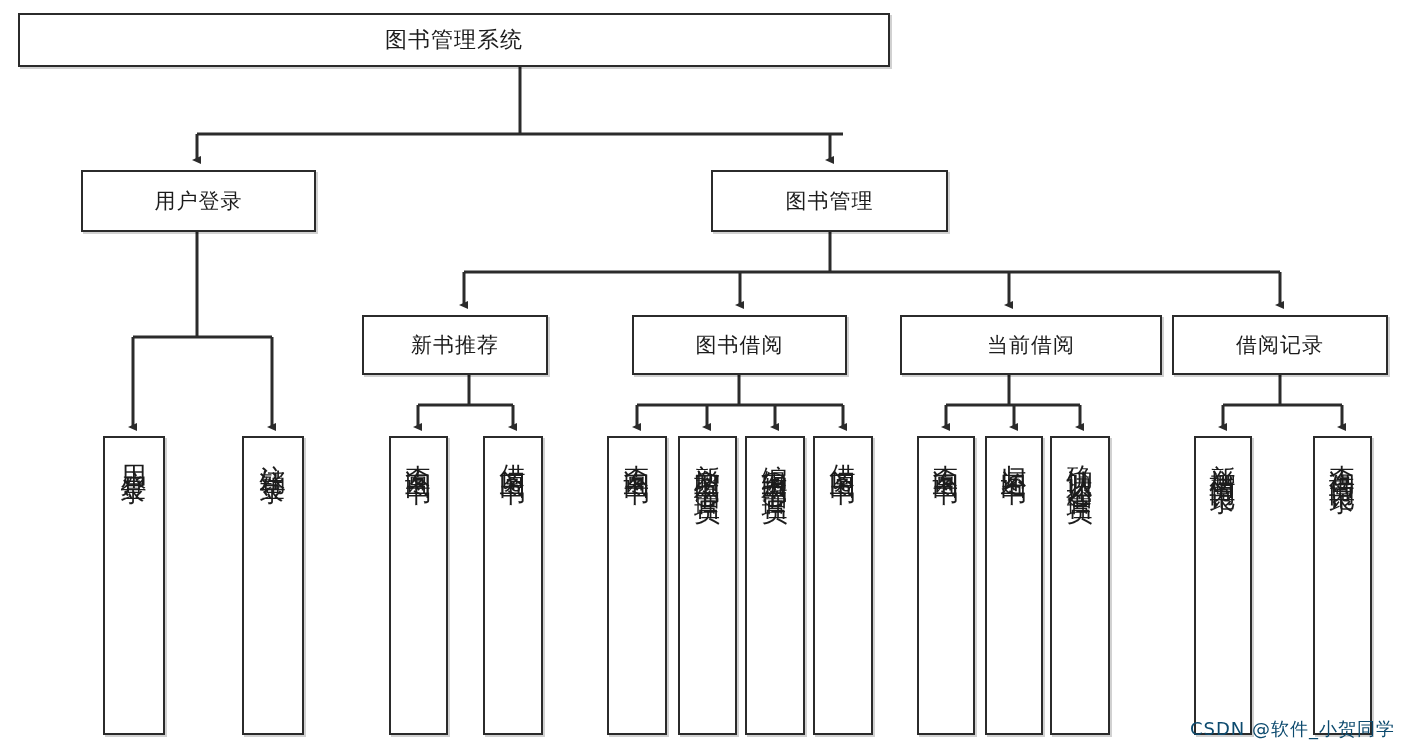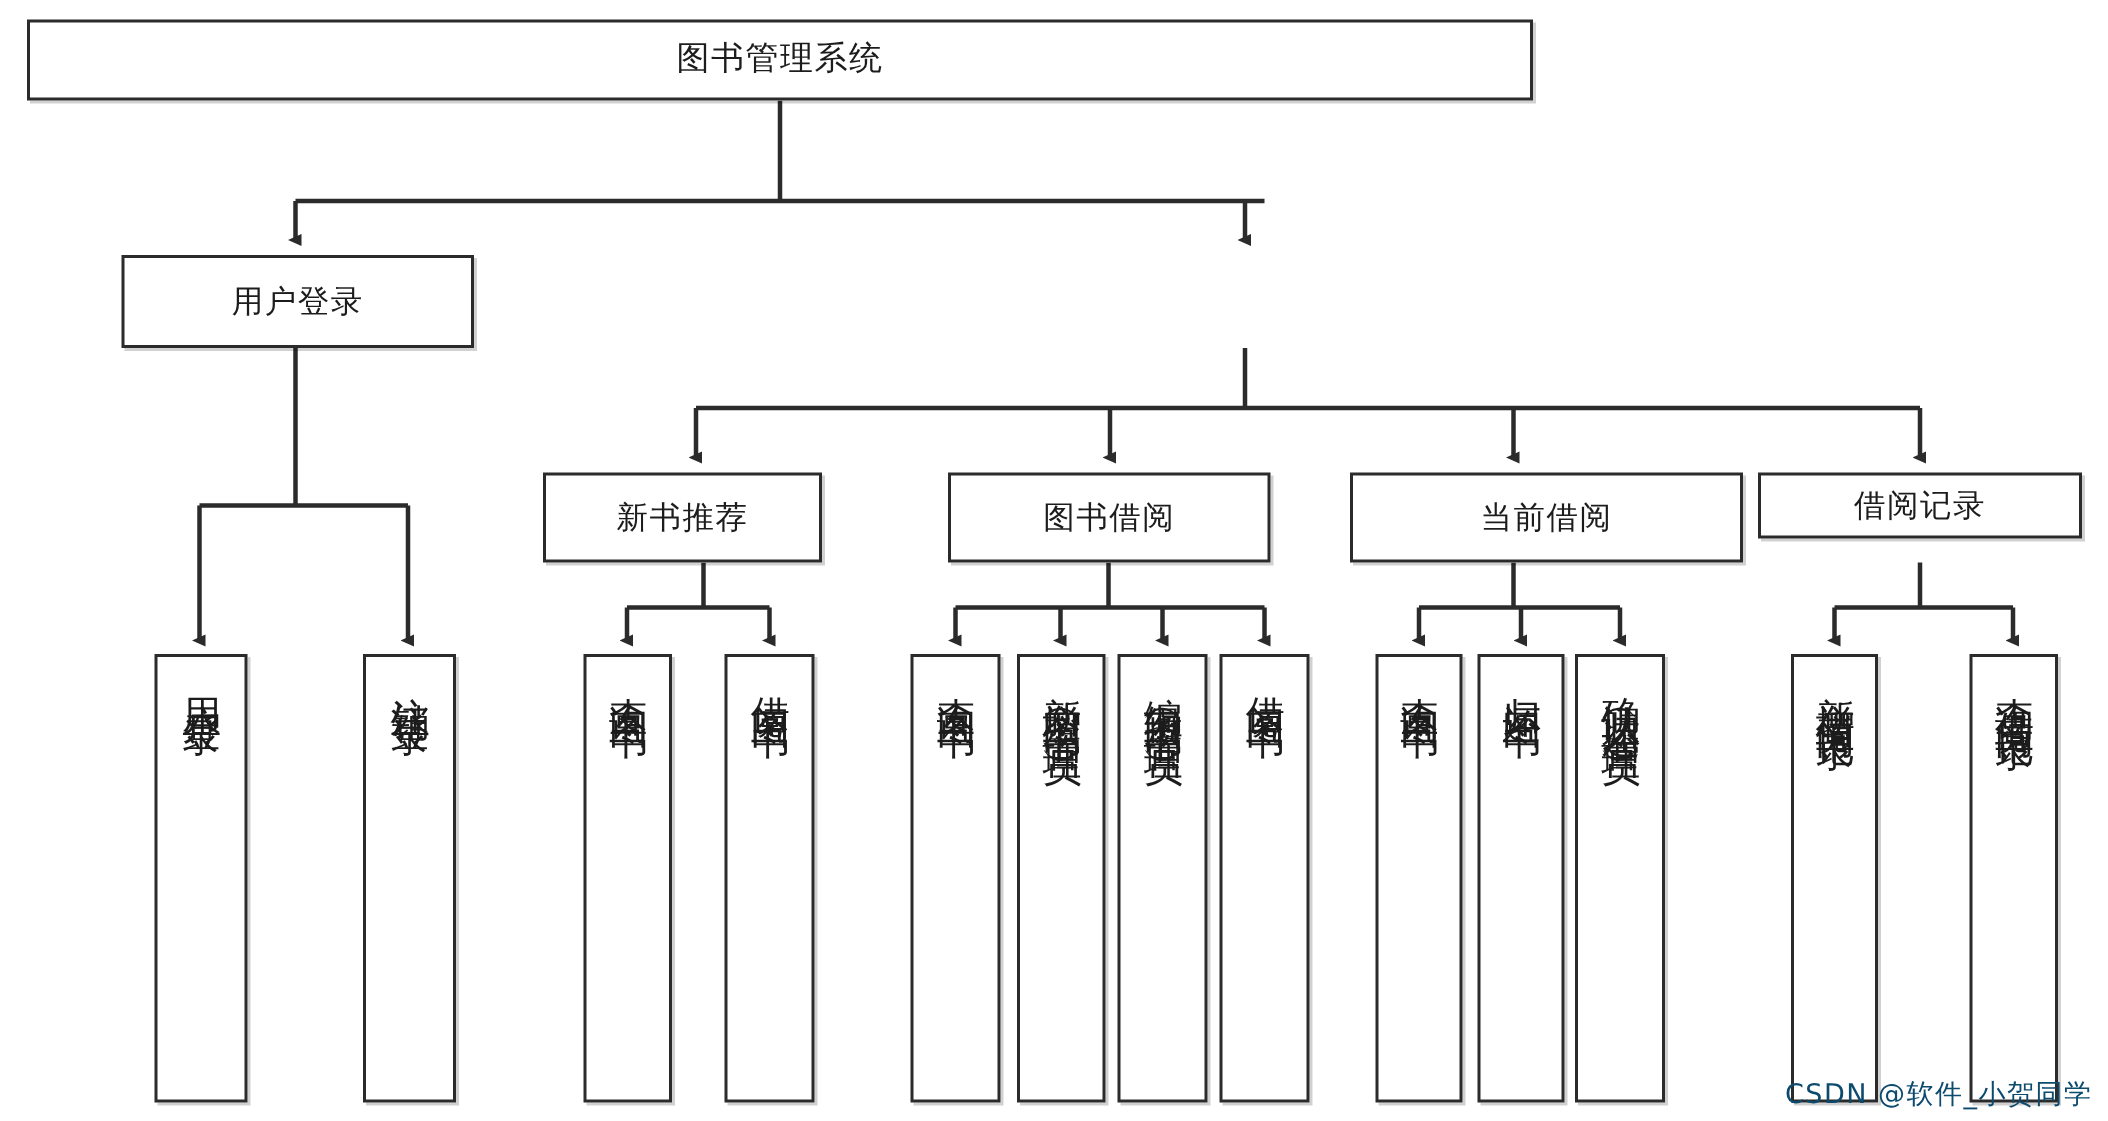--- a/index.html
+++ b/index.html
@@ -99,38 +99,41 @@
       <path d="M1014,405 L1014,427" marker-end="url(#arrow)"></path>
       <path d="M1080,405 L1080,427" marker-end="url(#arrow)"></path>
 
       <path d="M1280,375 L1280,405"></path>
       <path d="M1223,405 L1342,405"></path>
       <path d="M1223,405 L1223,427" marker-end="url(#arrow)"></path>
       <path d="M1342,405 L1342,427" marker-end="url(#arrow)"></path>
     </g>
   </svg>
 
-  <div class="node root" style="left:18px;top:13px;width:1004px;height:54px;">
+  <div class="node root" style="left:18px;top:13px;width:872px;height:54px;">
     <span class="lbl">图书管理系统</span>
   </div>
 
   <div class="node lvl2" style="left:81px;top:170px;width:235px;height:62px;">
     <span class="lbl">用户登录</span>
+  </div>
+  <div class="node lvl2" style="left:711px;top:170px;width:237px;height:62px;">
+    <span class="lbl">图书管理</span>
   </div>
 
   <div class="node lvl3" style="left:362px;top:315px;width:186px;height:60px;">
     <span class="lbl">新书推荐</span>
   </div>
   <div class="node lvl3" style="left:632px;top:315px;width:215px;height:60px;">
     <span class="lbl">图书借阅</span>
   </div>
   <div class="node lvl3" style="left:900px;top:315px;width:262px;height:60px;">
     <span class="lbl">当前借阅</span>
   </div>
-  <div class="node lvl3" style="left:1172px;top:315px;width:216px;height:44px;">
+  <div class="node lvl3" style="left:1172px;top:315px;width:216px;height:60px;">
     <span class="lbl">借阅记录</span>
   </div>
 
   <div class="node leaf" style="left:103px;top:436px;width:62px;height:299px;">
     <span class="lbl">用户登录</span>
   </div>
   <div class="node leaf" style="left:242px;top:436px;width:62px;height:299px;">
     <span class="lbl">注销登录</span>
   </div>
 

